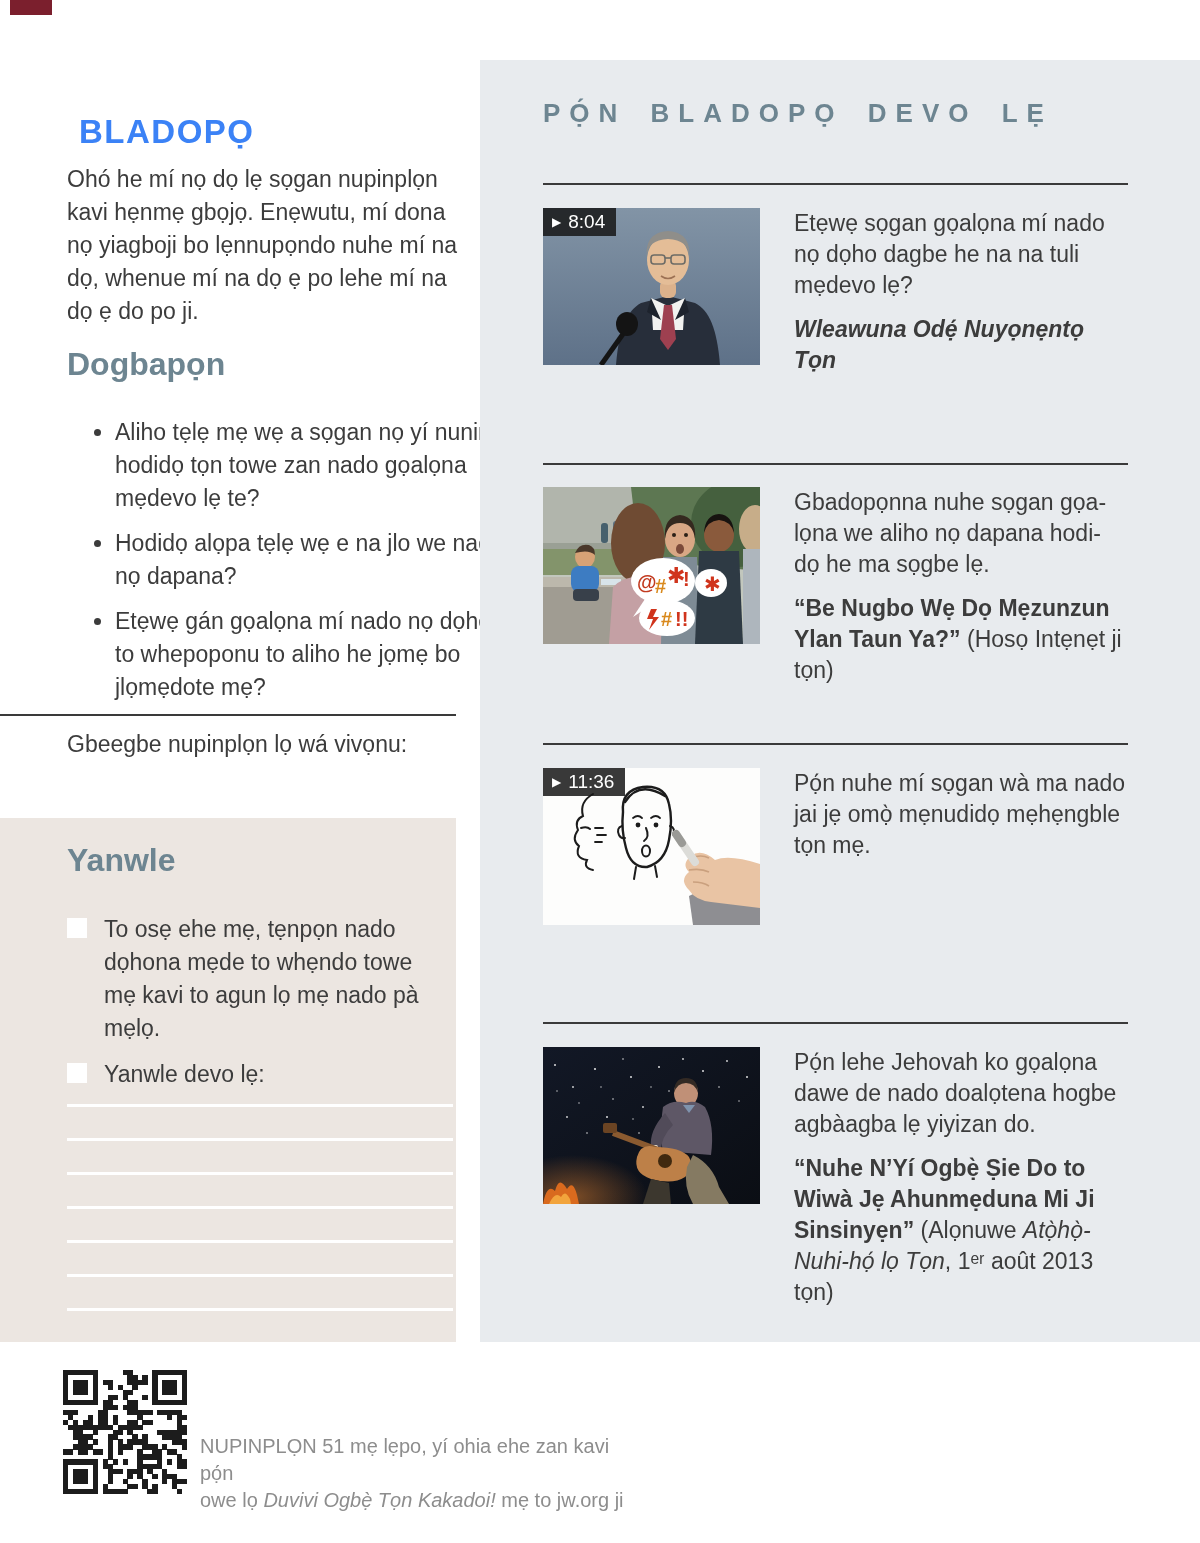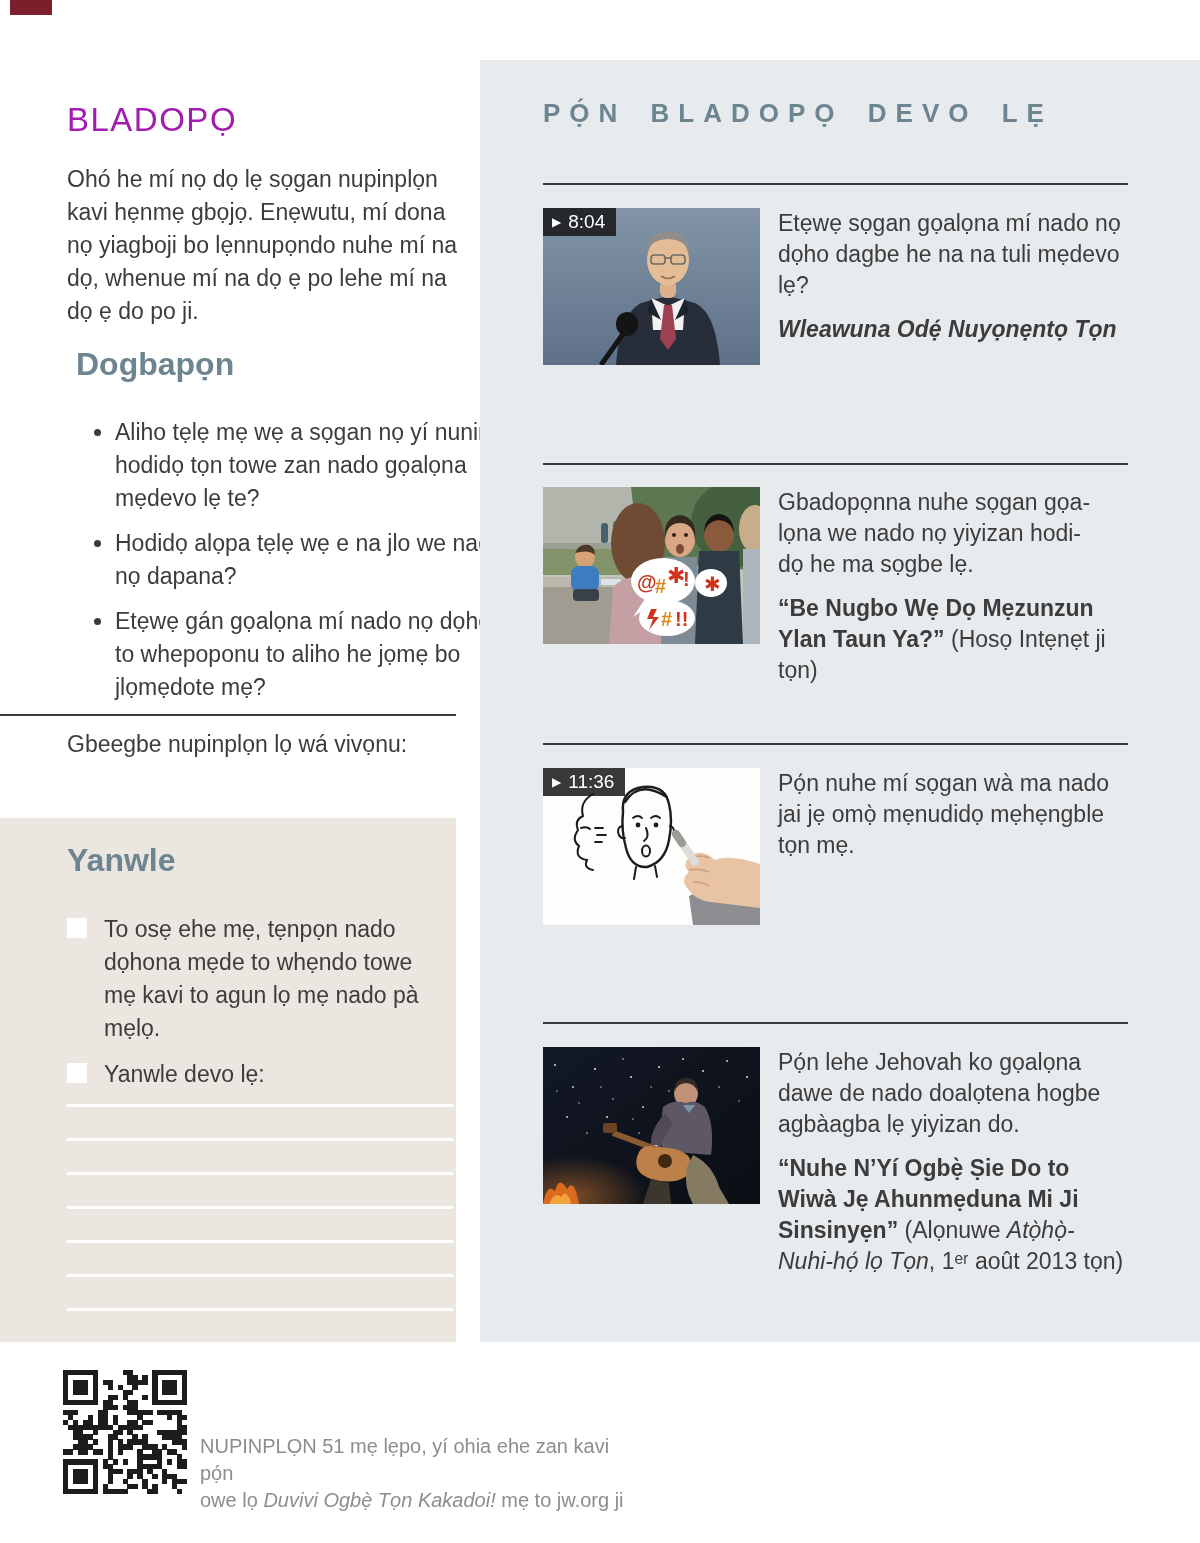--- a/index.html
+++ b/index.html
@@ -1,25 +1,25 @@
 <!DOCTYPE html>
 <html><head>
 <meta charset="utf-8">
 <style>
   html,body{margin:0;padding:0;background:#ffffff;}
   .page{position:relative;width:1200px;height:1543px;background:#ffffff;overflow:hidden;
         font-family:"Liberation Sans","DejaVu Sans",sans-serif;color:#3c3c3c;}
 
   
   .corner-tab{position:absolute;left:10px;top:0;width:42px;height:15px;background:#7b1f2d;}
-  .h-plum{position:absolute;left:67px;top:101px;margin:0;font-size:33px;font-weight:normal;
-          letter-spacing:1.5px;color:#a21caf;}
+  .h-plum{position:absolute;left:67px;top:101px;margin:12px;font-size:33px;font-weight:bold;
+          letter-spacing:1.5px;color:#3b82f6;}
   .intro{position:absolute;left:67px;top:163px;width:398px;margin:0;font-size:23px;line-height:33px;}
   .h-slate{margin:0;font-size:32px;font-weight:bold;color:#6d8591;}
-  .pos-dogbapon{position:absolute;left:76px;top:346px;}
+  .pos-dogbapon{position:absolute;left:67px;top:346px;}
   .bullets{position:absolute;left:67px;top:416px;width:400px;margin:0;padding:0 0 0 48px;
            font-size:23px;line-height:33px;}
   .bullets li{margin-bottom:12px;}
   .rule-left{position:absolute;left:0;top:714px;width:456px;height:2px;background:#3a3a3a;}
   .review{position:absolute;left:67px;top:731px;margin:0;font-size:23px;}
 
   .goals{position:absolute;left:0;top:818px;width:456px;height:524px;background:#ece6e1;}
   .goals .h-slate{position:absolute;left:67px;top:24px;}
   .check-row{position:absolute;left:67px;display:flex;align-items:flex-start;}
   .check-row.r1{top:95px;}
@@ -39,21 +39,21 @@
   .panel-title{position:absolute;left:63px;top:38px;margin:0;font-size:26px;font-weight:bold;
                letter-spacing:9px;word-spacing:8px;color:#6d8591;white-space:nowrap;}
   .p-rule{position:absolute;left:63px;width:585px;height:2px;background:#3a3a3a;}
   .media-item{position:absolute;left:63px;width:585px;display:flex;}
   .thumb{position:relative;width:217px;height:157px;flex:0 0 217px;overflow:hidden;margin:0;}
   .thumb svg{display:block;width:100%;height:100%;}
   .badge{position:absolute;left:0;top:0;height:28px;background:rgba(22,22,22,.85);color:#fff;
          display:flex;align-items:center;gap:7px;padding:0 11px 0 9px;font-size:19px;}
   .badge .tri{font-size:12px;line-height:1;}
   .m-text{width:350px;margin-left:18px;font-size:23px;line-height:31px;}
-  .m-text p{margin:0 0 13px 0;}
+  .m-text p{margin:0 0 13px 16px;}
   .pre{white-space:pre-line;}
   .t-bi{font-weight:bold;font-style:italic;}
   .t-b{font-weight:bold;}
 </style>
 </head>
 <body>
 
 <div class="page">
 
   <div class="corner-tab"></div>
@@ -484,21 +484,21 @@
             <text x="140" y="99" font-size="20" fill="#d0341c">!</text>
             <text x="161" y="104" font-size="20" fill="#d0341c">✱</text>
             <path d="M108,122 L114,122 L110,130 L116,130 L106,143 L110,132 L104,132 Z" fill="#d0341c"></path>
             <text x="118" y="139" font-size="20" fill="#d9891c">#</text>
             <text x="132" y="139" font-size="20" fill="#d0341c">!!</text>
           </g>
         </svg>
       </figure>
       <div class="m-text">
         <p class="pre">Gbadopọnna nuhe sọgan gọa-
-lọna we nado nọ yiyizan hodi-
+lọna we aliho nọ dapana hodi-
 dọ he ma sọgbe lẹ.</p>
         <p><span class="t-b">“Be Nugbo Wẹ Dọ Mẹzunzun Ylan Taun Ya?”</span><span> (Hosọ Intẹnẹt ji tọn)</span></p>
       </div>
     </div>
 
     <div class="media-item" style="top:708px">
       <figure class="thumb">
         <svg viewBox="0 0 217 157" preserveAspectRatio="none">
           <rect width="217" height="157" fill="#fdfdfc"></rect>
           <g stroke="#1c1c1c" stroke-width="2" fill="none" stroke-linecap="round">

